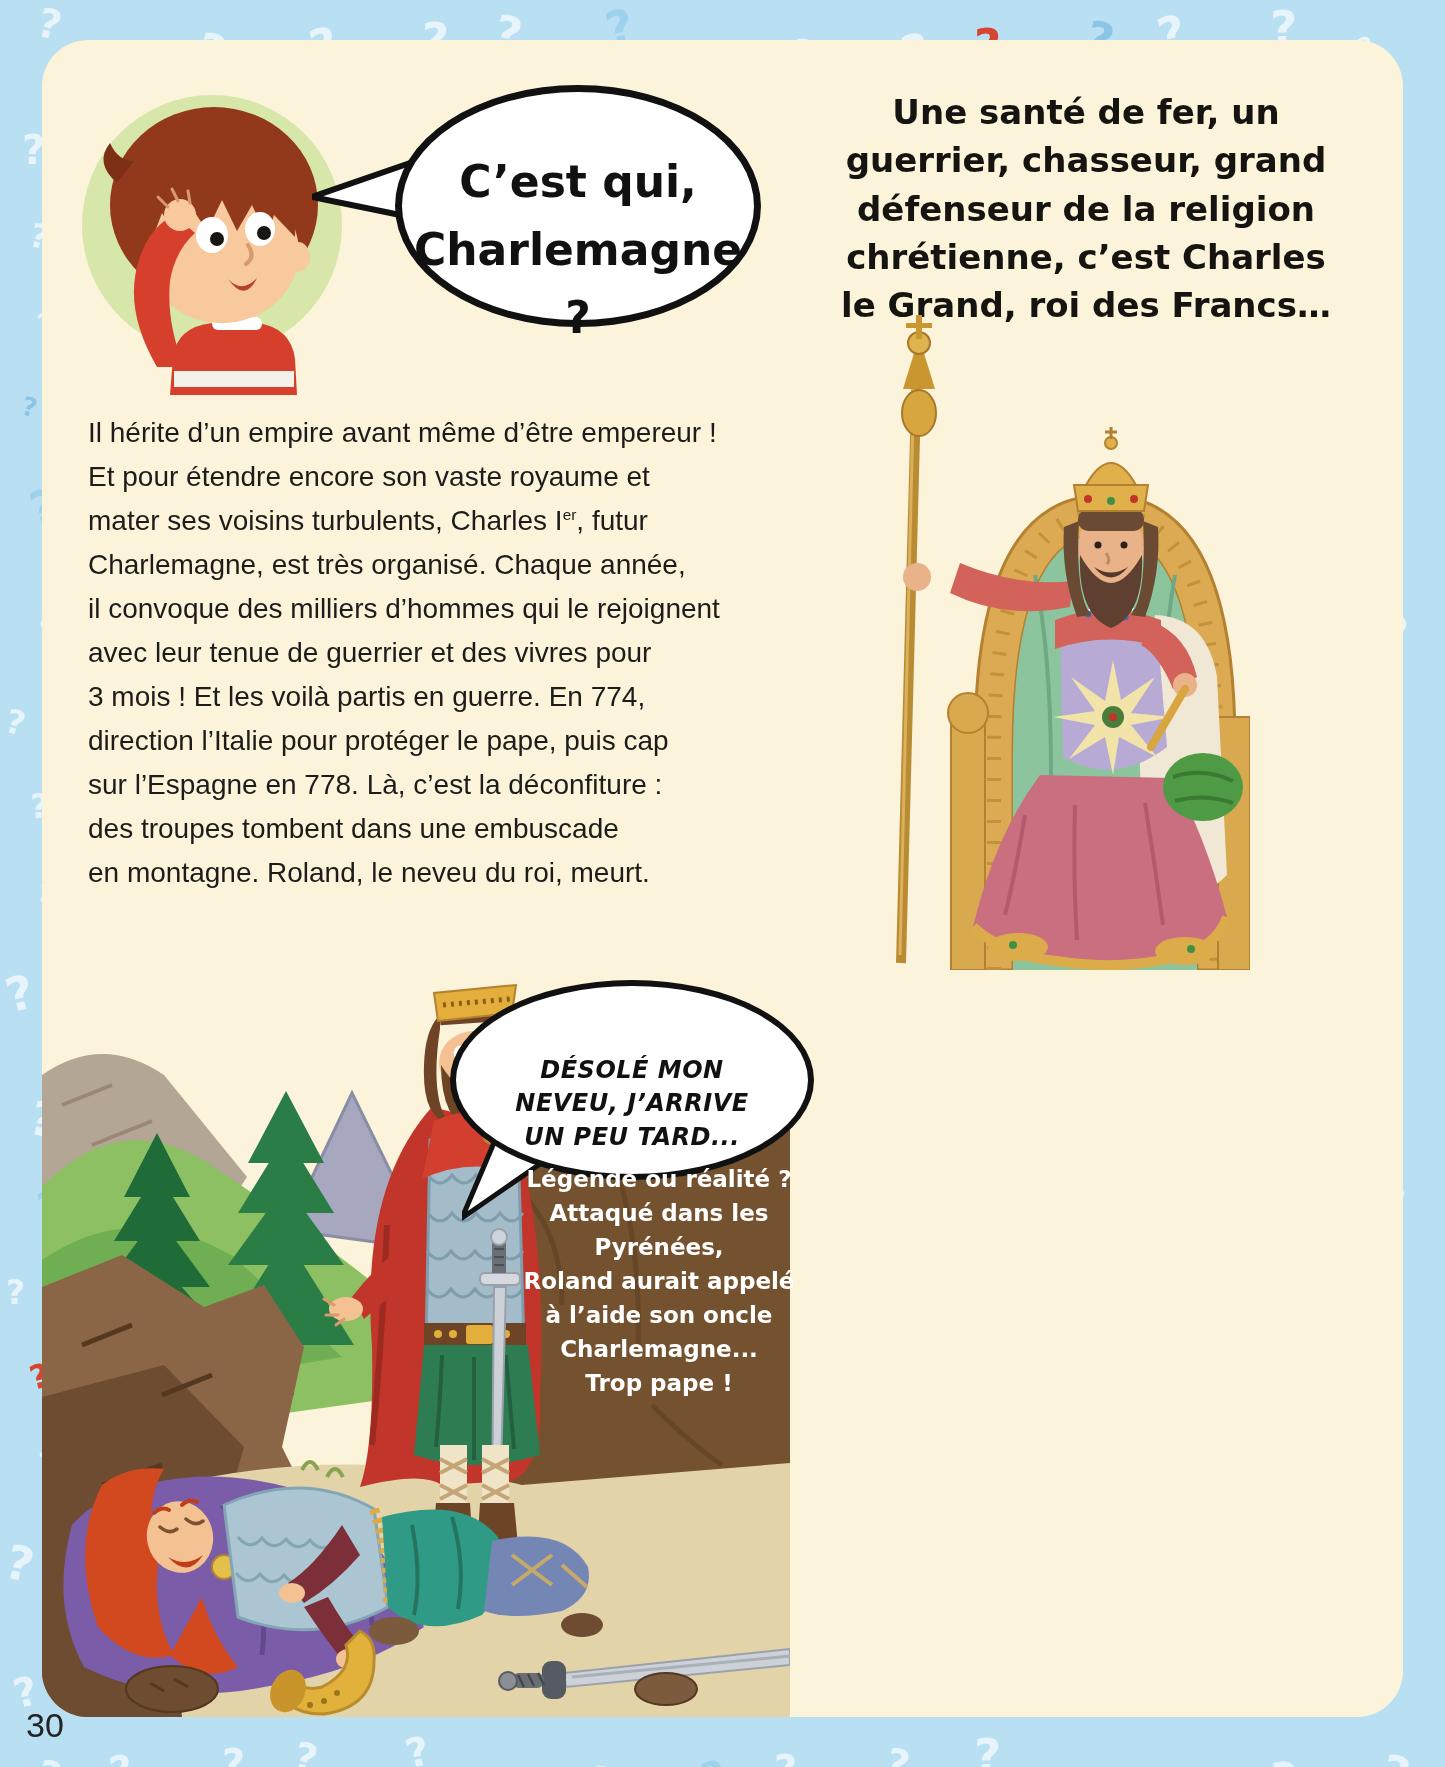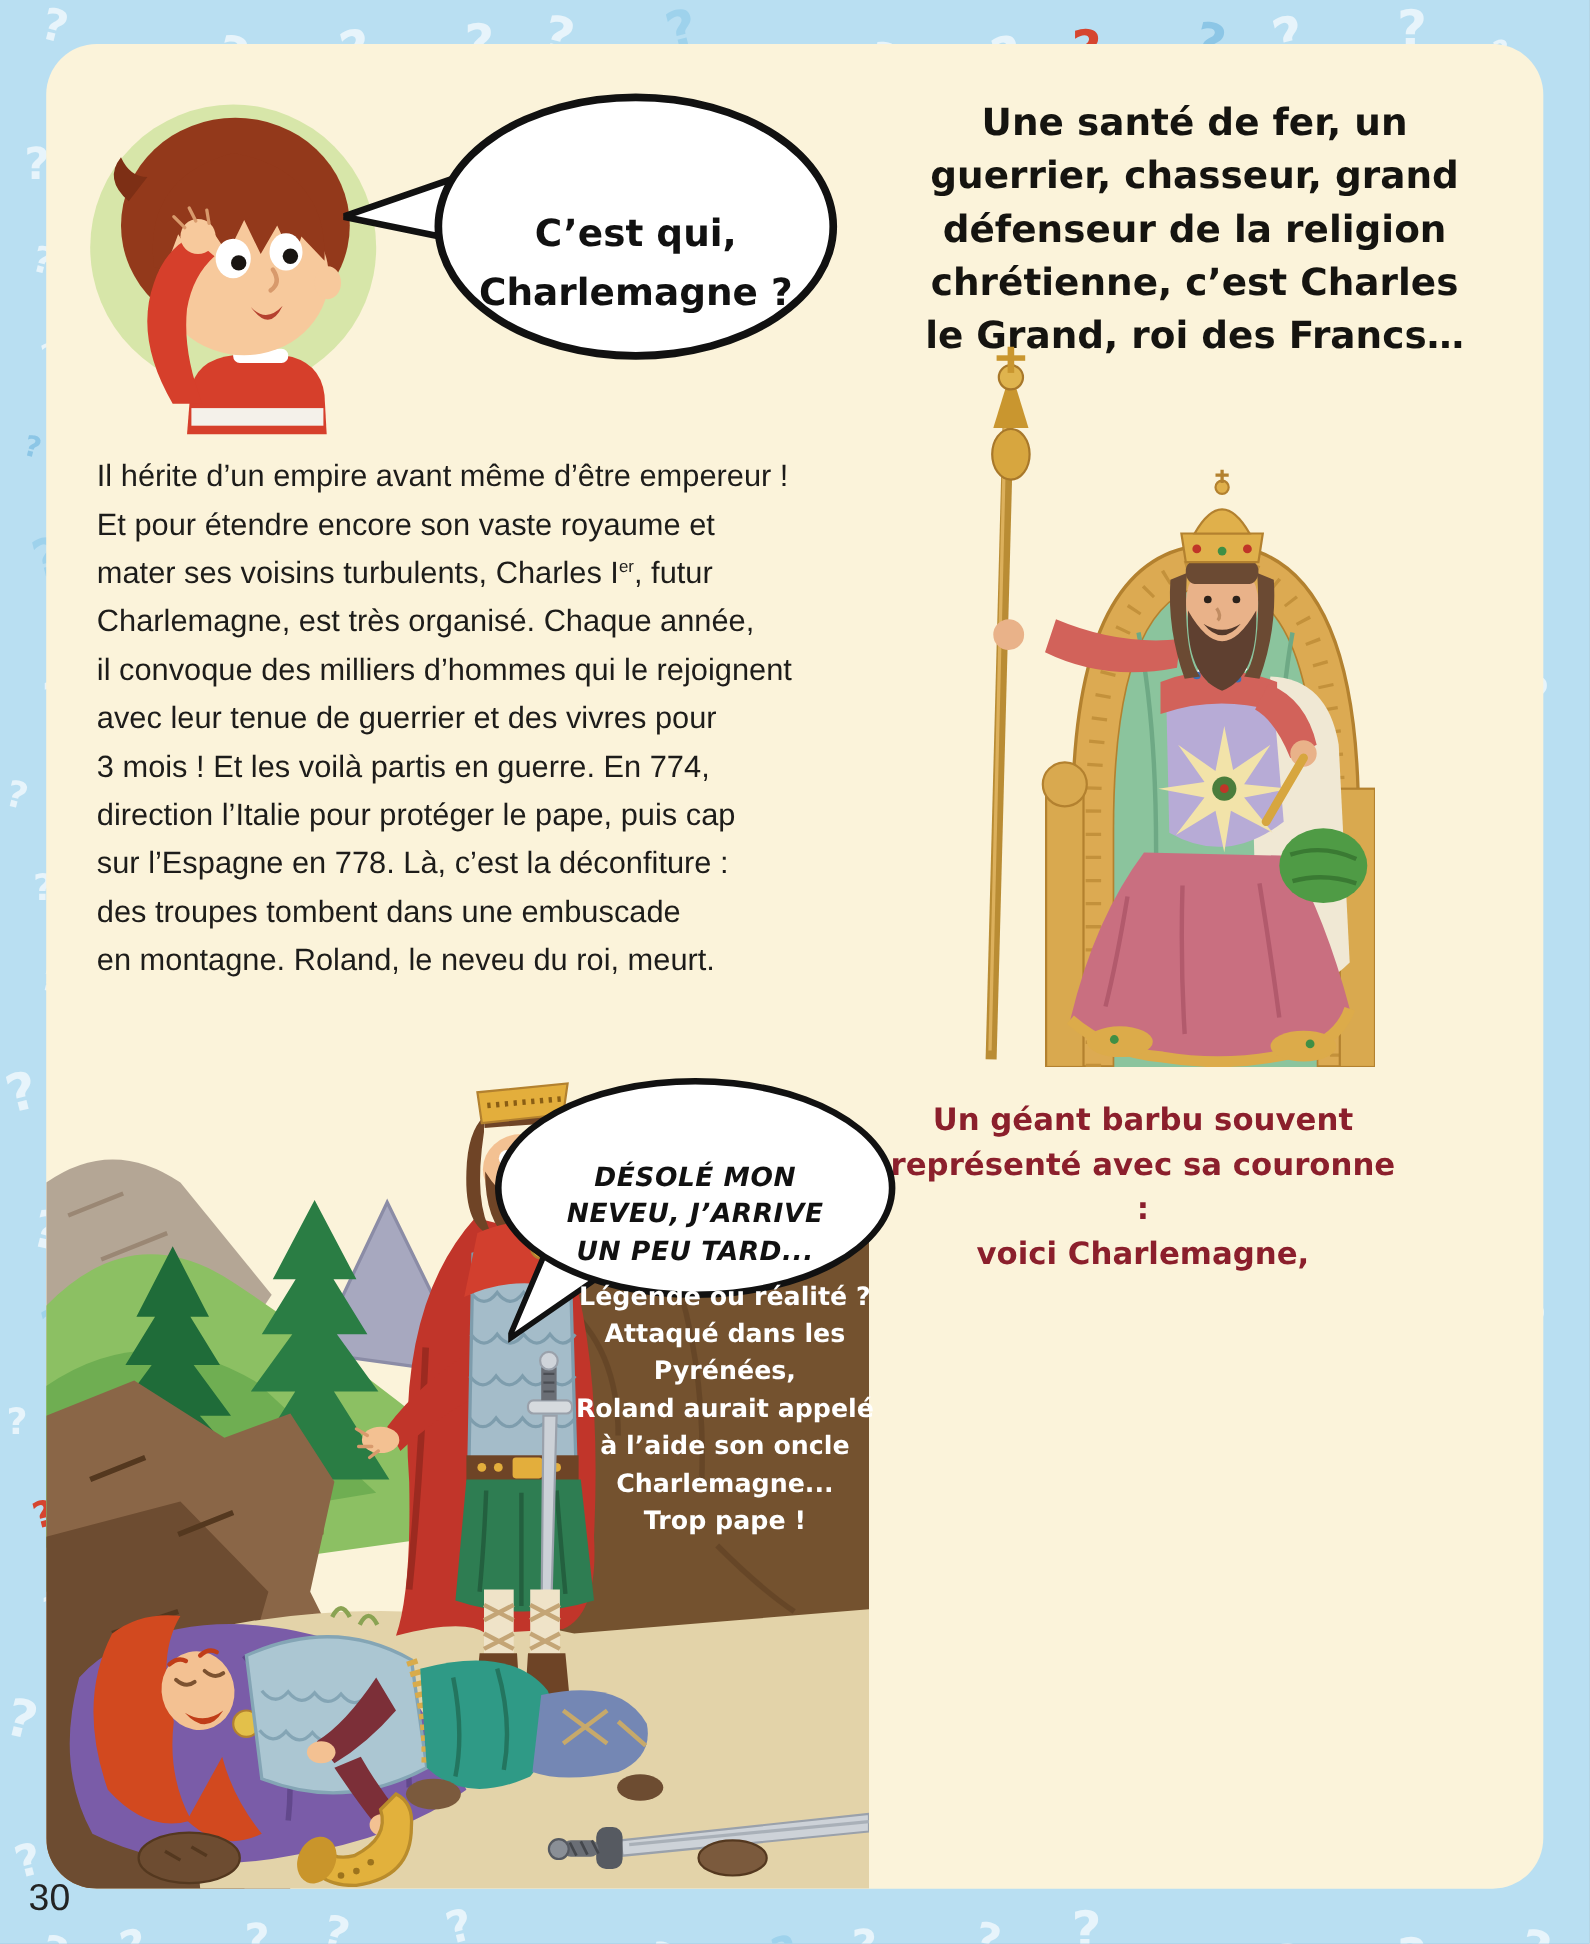--- a/index.html
+++ b/index.html
@@ -8,21 +8,21 @@
   .qpattern{position:absolute;inset:0;z-index:0;}
   .qmark{position:absolute;font-family:"DejaVu Sans",sans-serif;font-weight:bold;line-height:1;user-select:none;}
   .card{position:absolute;left:42px;top:40px;width:1361px;height:1677px;background:#fbf3da;
         border-radius:46px;z-index:1;overflow:hidden;}
   .abs{position:absolute;}
 
   
   .bubble{position:absolute;background:#fff;border:7px solid #111;border-radius:50%;z-index:6;}
   .bubble-tail{position:absolute;z-index:5;}
   .bubble1-text{width:100%;height:100%;display:flex;align-items:center;justify-content:center;
-        text-align:center;font-family:"DejaVu Sans",sans-serif;font-weight:bold;font-size:34px;
+        text-align:center;font-family:"DejaVu Sans",sans-serif;font-weight:bold;font-size:44px;
         line-height:1.55;color:#111;white-space:pre-line;}
   .bubble2-text{width:100%;height:100%;display:flex;align-items:center;justify-content:center;
         text-align:center;font-family:"DejaVu Sans",sans-serif;font-weight:bold;font-style:italic;
         font-size:24px;line-height:1.4;color:#111;white-space:pre-line;letter-spacing:.5px;}
 
   .headline{left:728px;top:48px;width:632px;text-align:center;font-family:"DejaVu Sans",sans-serif;
         font-weight:bold;font-size:34px;line-height:1.42;color:#151410;white-space:pre-line;}
   .dates{left:728px;top:292px;width:632px;text-align:center;font-family:"DejaVu Sans",sans-serif;
         font-weight:bold;font-size:30px;color:#2aa3e2;}
 
@@ -450,23 +450,20 @@
         <ellipse cx="348" cy="472" rx="40" ry="34" fill="#4f9b45"></ellipse>
         <path d="M318,462 Q348,452 378,466 M320,486 Q348,478 378,488" stroke="#3a7a33" stroke-width="4" fill="none"></path>
         <ellipse cx="163" cy="632" rx="30" ry="14" fill="#dcab4a"></ellipse>
           <circle cx="158" cy="630" r="4" fill="#3f8f45"></circle>
         <ellipse cx="330" cy="636" rx="30" ry="14" fill="#dcab4a"></ellipse>
           <circle cx="336" cy="634" r="4" fill="#3f8f45"></circle>
       </g>
     </svg>
 
     <div class="abs caption">
-      <div class="cap-main">Un géant barbu souvent
-représenté avec sa couronne :
-voici Charlemagne,</div>
     </div>
 
 
     <svg class="abs" style="left:0;top:885px;" width="748" height="792" viewBox="0 0 748 792">
       <g>
         <path d="M0,150 Q60,108 122,150 L205,252 L152,332 L0,362 Z" fill="#b4a695"></path>
         <path d="M20,180 L70,160 M50,220 L110,196 M30,280 L95,258" stroke="#9a8774" stroke-width="4" fill="none"></path>
         <path d="M245,305 L310,168 L356,262 L390,212 L442,332 Z" fill="#a7a8bf" stroke="#8b8ca6" stroke-width="3"></path>
         <path d="M0,262 Q80,180 172,242 Q262,302 362,382 L432,462 L0,522 Z" fill="#8cc063"></path>
         <path d="M0,335 Q92,272 192,332 L300,432 L0,482 Z" fill="#6fae52"></path>

